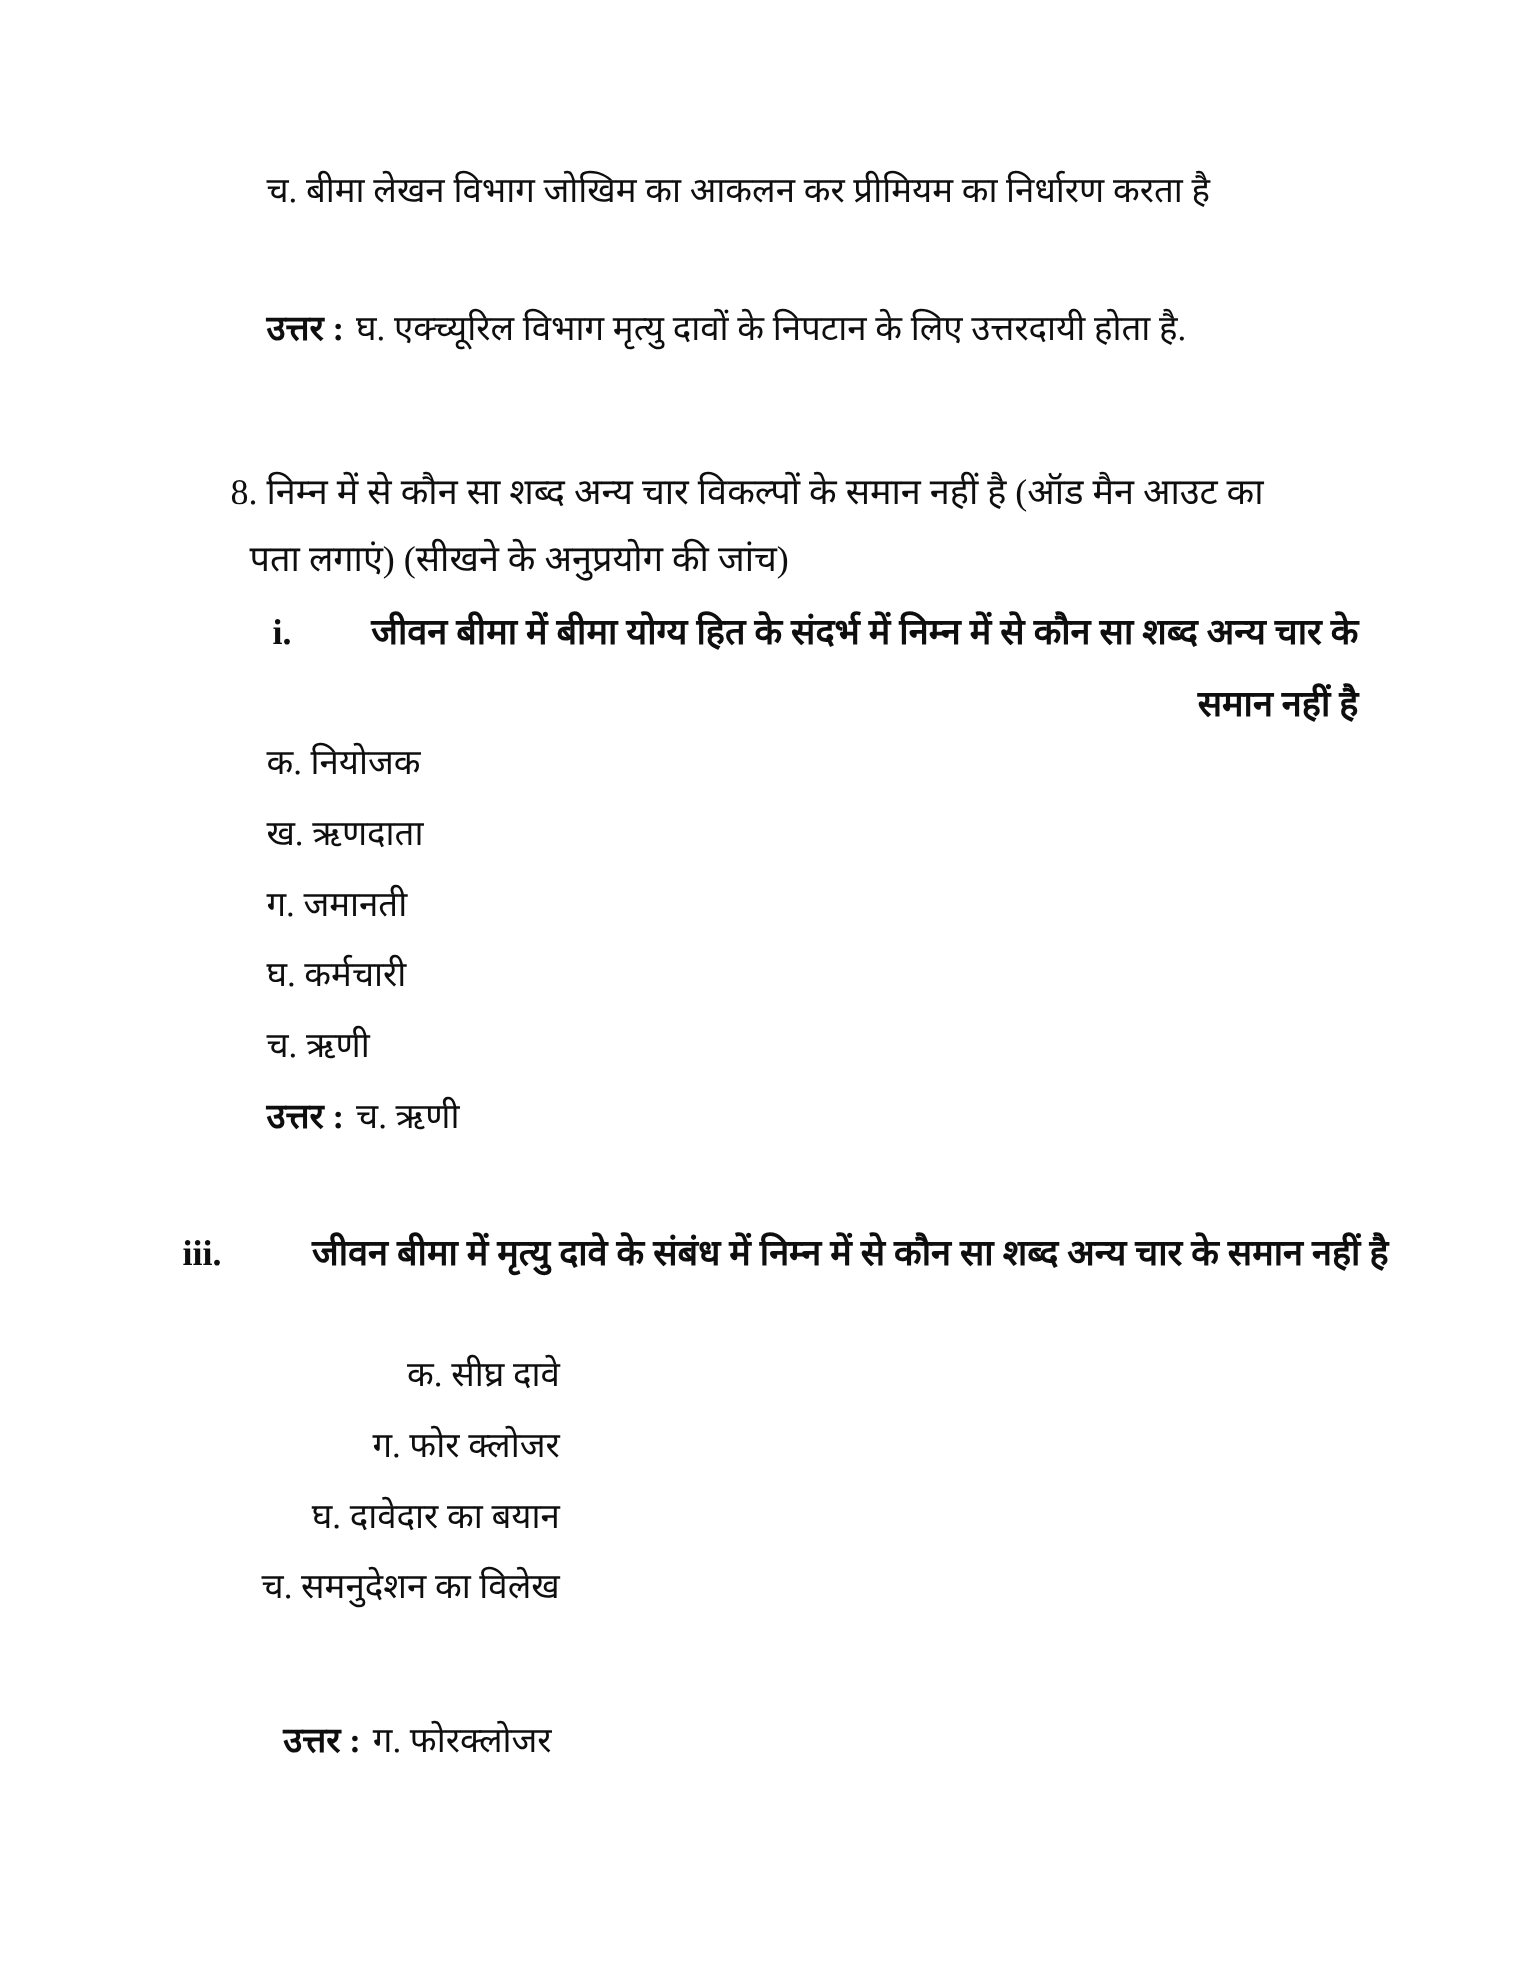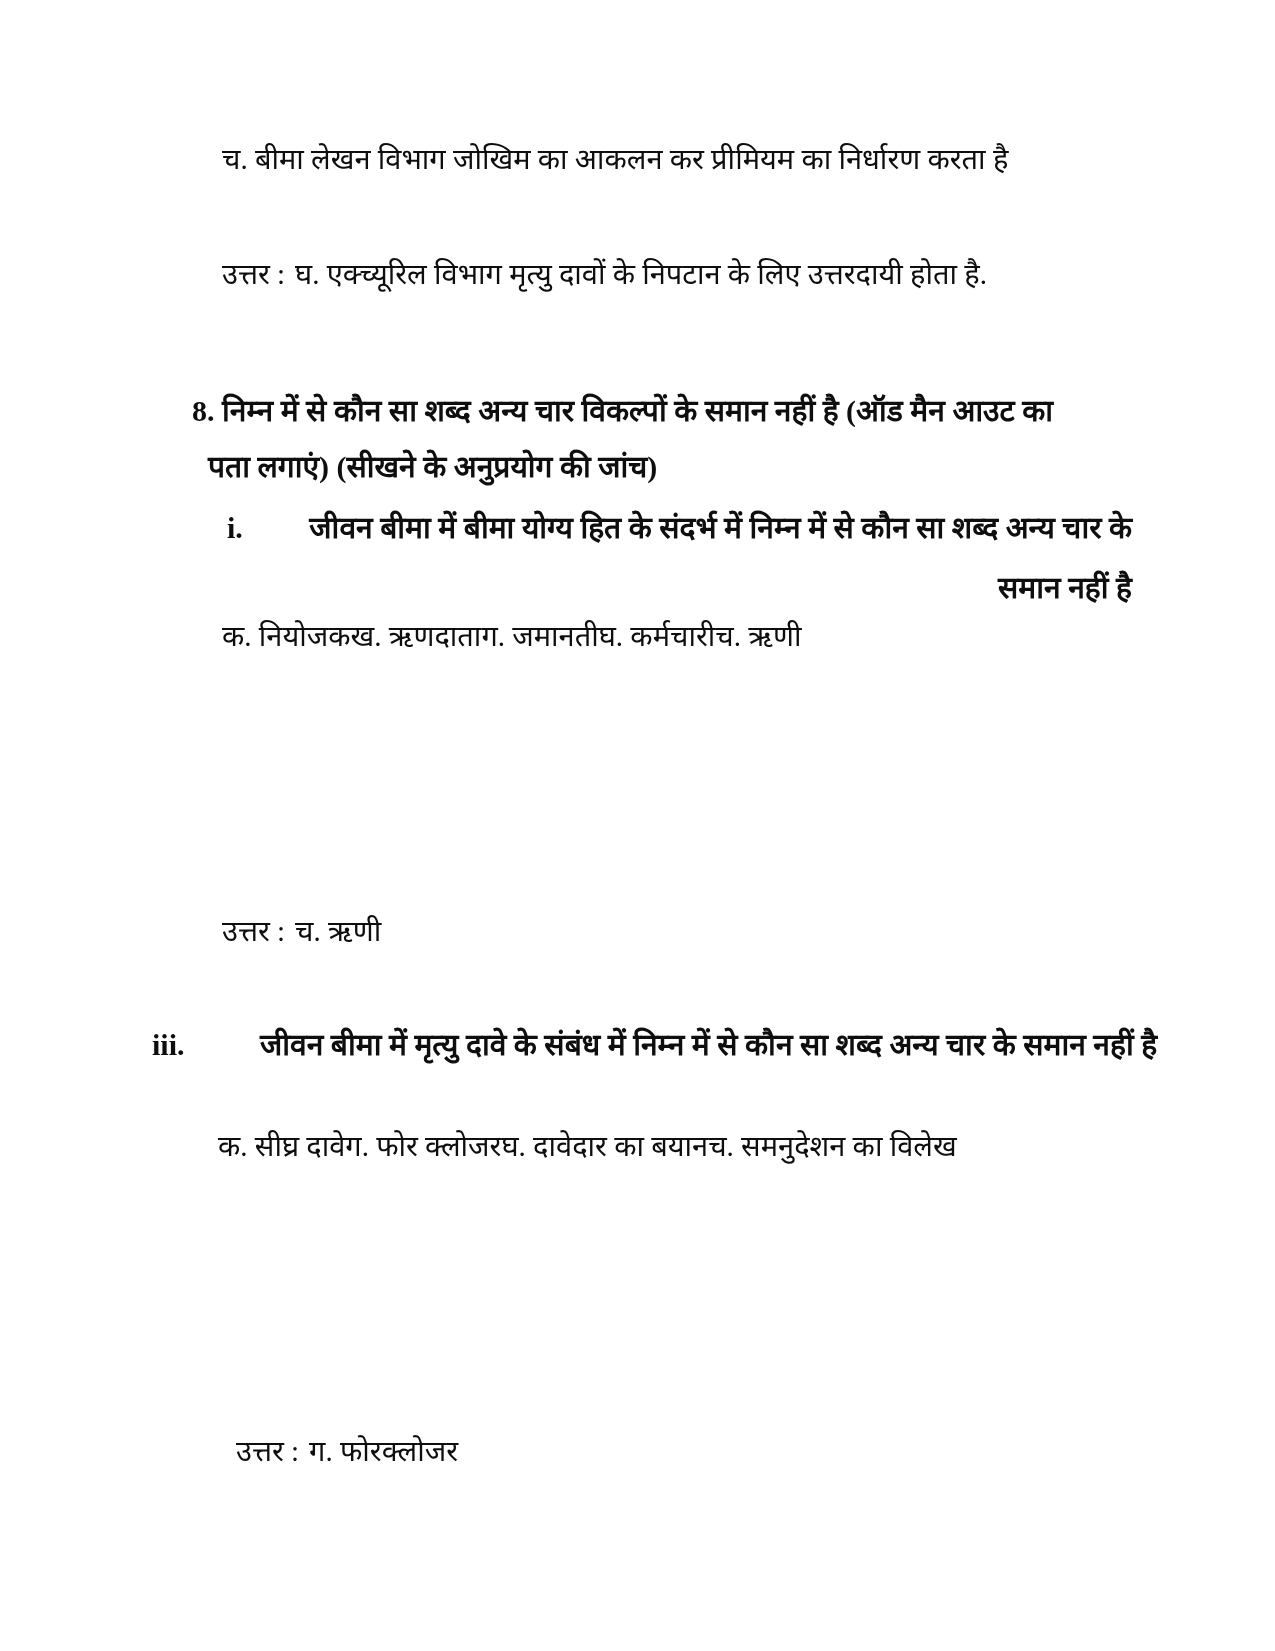--- a/index.html
+++ b/index.html
@@ -18,21 +18,21 @@
     font-size: 29px;
     line-height: 46px;
     white-space: nowrap;
   }
   .q-main {
     position: absolute;
     left: 192px;
     top: 383px;
     width: 886px;
     font-size: 30px;
-    font-weight: 700;
+    font-weight: 400;
     line-height: 56px;
     padding-left: 16px;
     text-indent: -16px;
     white-space: normal;
   }
   .sub-q {
     position: absolute;
     display: flex;
     align-items: flex-start;
     font-size: 30px;
@@ -40,26 +40,26 @@
   }
   .sub-q-i { left: 227px; top: 498px; width: 905px; }
   .sub-q-i .sub-num { min-width: 76px; line-height: 60px; }
   .sub-q-i .sub-text { line-height: 60px; white-space: normal; text-align: right; }
   .sub-q-iii { left: 152px; top: 1022px; align-items: center; }
   .sub-q-iii .sub-num { min-width: 108px; line-height: 46px; }
   .sub-q-iii .sub-text { line-height: 46px; white-space: nowrap; font-family: Liberation Serif, serif; }
   .opt-list {
     position: absolute;
     display: flex;
-    flex-direction: row;
+    flex-direction: column;
   }
   .opt-list-1 { left: 222px; top: 607px; }
   .opt-list-2 { left: 218px; top: 1117px; text-align: right; }
   .opt-list .opt { font-size: 29px; line-height: 59px; white-space: nowrap; }
-  .answer-line .ans-label { font-weight: 400; }
+  .answer-line .ans-label { font-weight: 700; }
   .answer-line .ans-text { font-weight: 400; }
   .sp { display: inline-block; width: 10px; }
 </style>
 </head>
 <body>
 
 <div class="page">
 
   <div class="line" style="left:222px; top:136px;">च. बीमा लेखन विभाग जोखिम का आकलन कर प्रीमियम का निर्धारण करता है</div>
 

